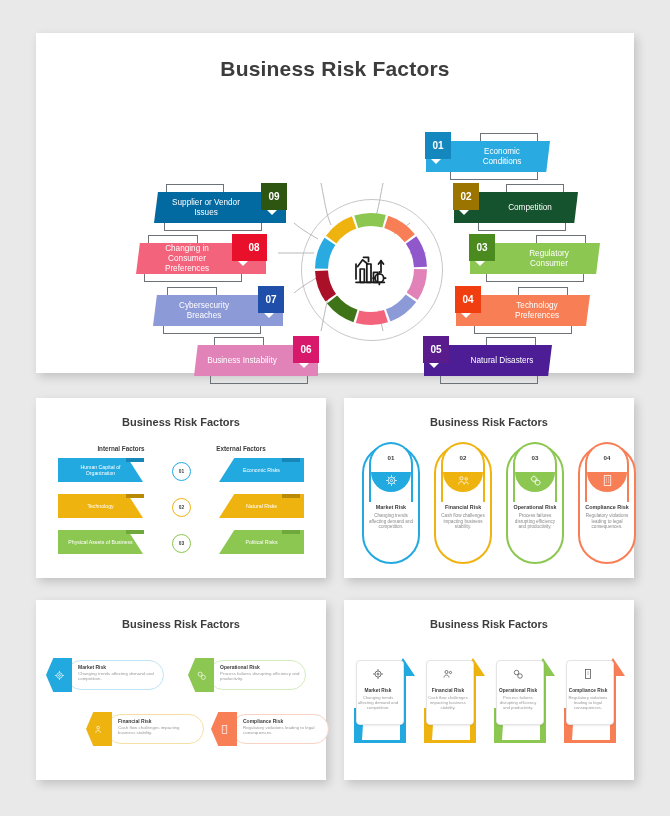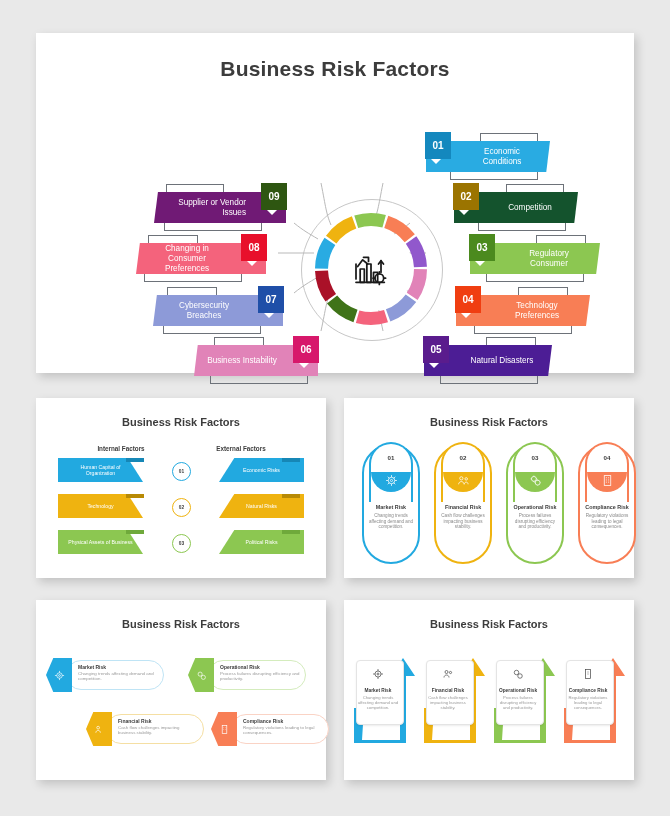--- a/index.html
+++ b/index.html
@@ -174,29 +174,29 @@
       <path d="M108,140 C118,132 122,130 132,124"></path>
       <path d="M224,140 C214,132 210,130 200,124"></path>
       <path d="M135,178 C140,155 140,148 146,136"></path>
       <path d="M197,178 C192,155 192,148 186,136"></path>
     </g>
   </svg>
 
 
   <div class="ribbon" style="left:118px;top:159px;width:132px;">
     <div class="rb-bracket top" style="left:12px;width:56px;"></div>
-    <div class="rb-body left" style="background:#701a75;clip-path:polygon(3% 0,100% 0,100% 100%,0 100%);text-align:right;">Supplier or Vendor Issues</div>
+    <div class="rb-body left" style="background:#0369a1;clip-path:polygon(3% 0,100% 0,100% 100%,0 100%);">Supplier or Vendor Issues</div>
     <div class="rb-num" style="right:-1px;background:#2E5611;color:#fff;">09</div>
     <div class="rb-bracket bot" style="left:10px;width:96px;"></div>
   </div>
 
   <div class="ribbon" style="left:100px;top:210px;width:130px;">
     <div class="rb-bracket top" style="left:12px;width:48px;"></div>
     <div class="rb-body left" style="background:#F4637C;clip-path:polygon(3% 0,100% 0,100% 100%,0 100%);">Changing in Consumer Preferences</div>
-    <div class="rb-num" style="right:-1px;background:#E8102B;color:#fff;">08</div>
+    <div class="rb-num" style="right:-1px;background:#E8102B;color:#fff;padding-left:9px;">08</div>
     <div class="rb-bracket bot" style="left:8px;width:96px;"></div>
   </div>
 
   <div class="ribbon" style="left:117px;top:262px;width:130px;">
     <div class="rb-bracket top" style="left:14px;width:48px;"></div>
     <div class="rb-body left" style="background:#8D9AD8;clip-path:polygon(3% 0,100% 0,100% 100%,0 100%);">Cybersecurity Breaches</div>
     <div class="rb-num" style="right:-1px;background:#1F4FA8;color:#fff;">07</div>
     <div class="rb-bracket bot" style="left:10px;width:96px;"></div>
   </div>
 

